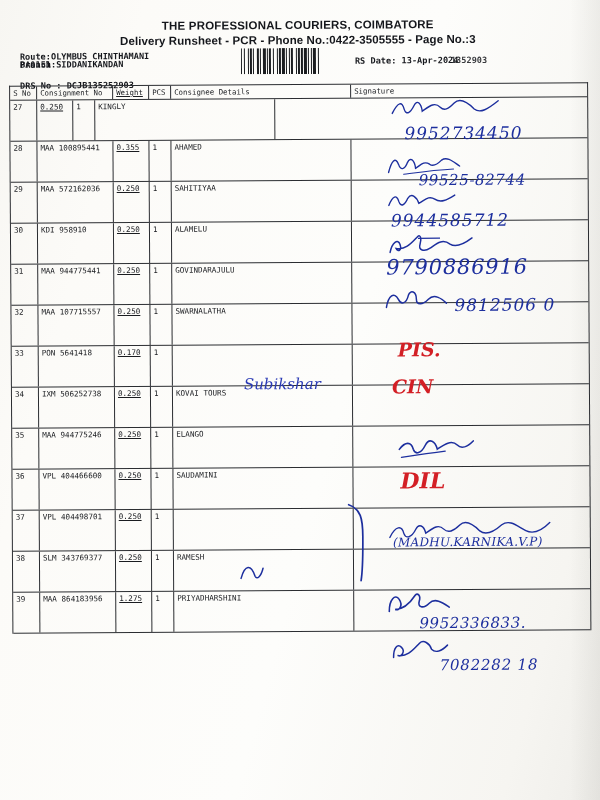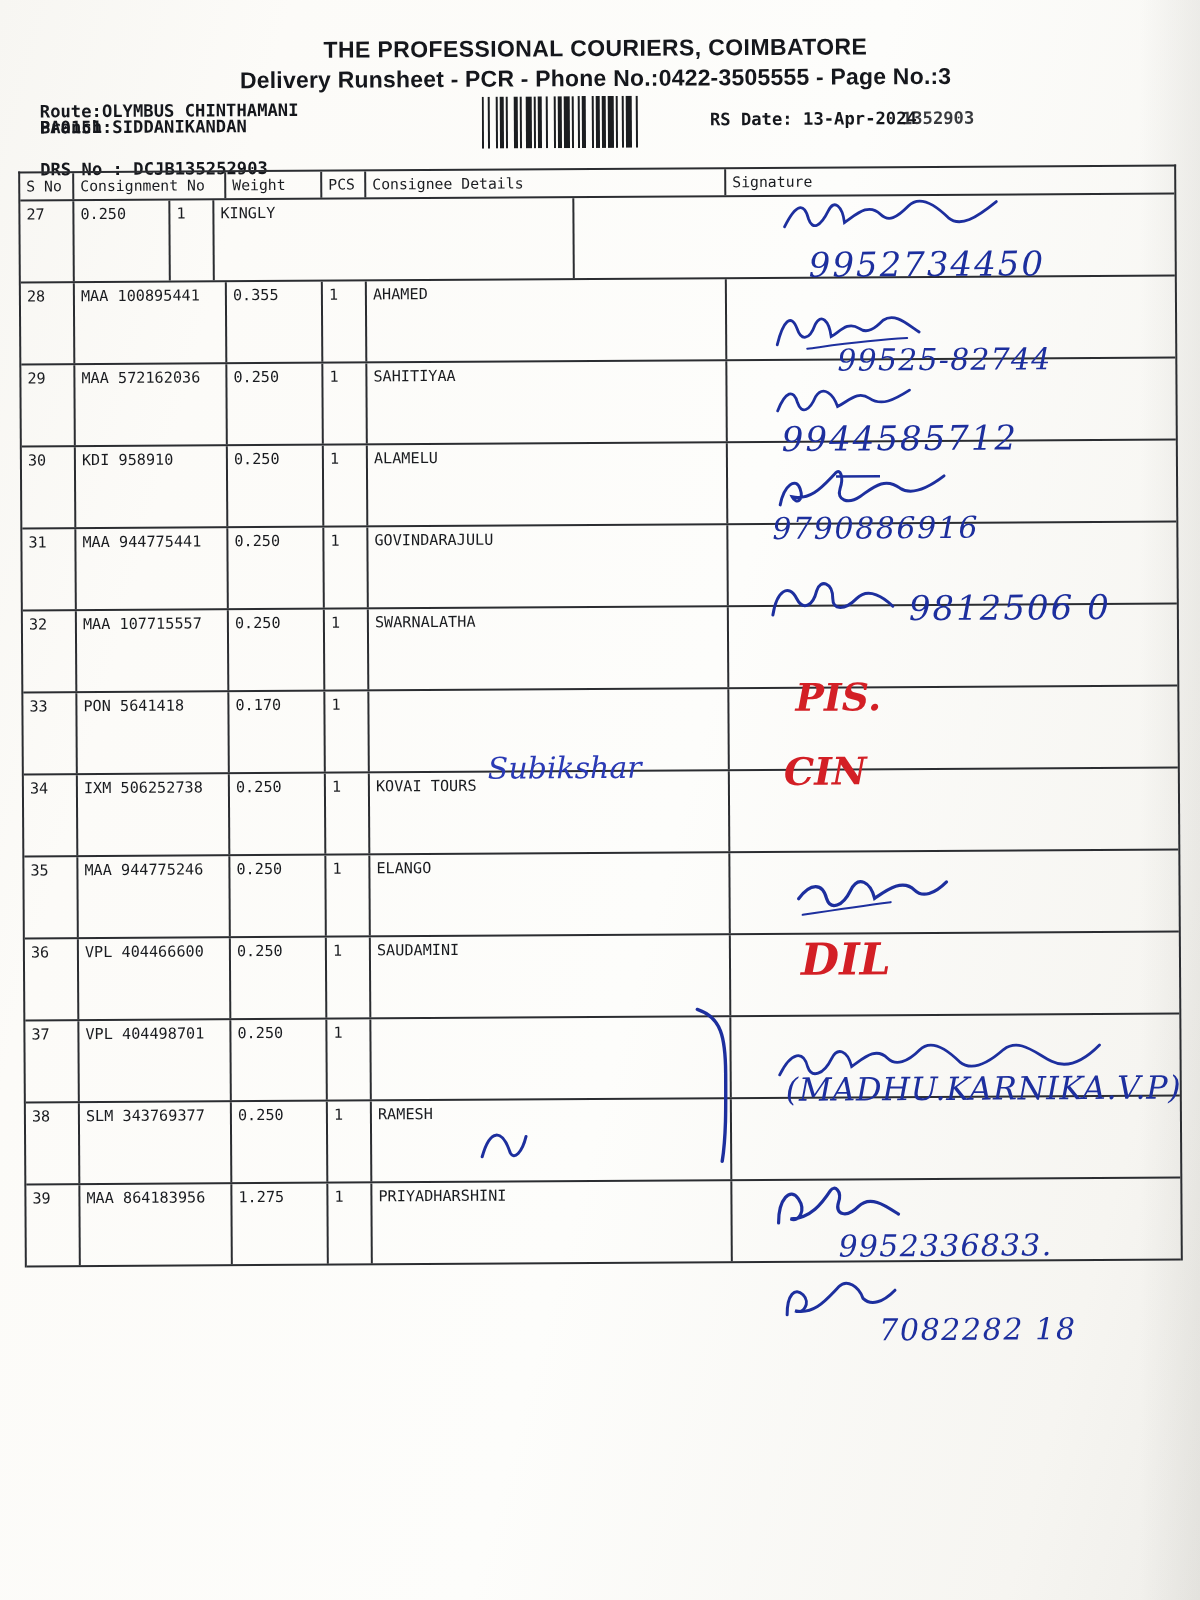--- a/index.html
+++ b/index.html
@@ -114,21 +114,21 @@
     color: #1a1c20;
     padding: 2px 0 0 3px;
     box-sizing: border-box;
     border-right: 1px solid #2b2d31;
     overflow: hidden;
     white-space: nowrap;
     line-height: 9px;
   }
   .c-sno   { width: 27px; }
   .c-cons  { width: 76px; }
-  .c-wt    { width: 48px; }
+  .c-wt    { width: 36px; text-decoration: underline; }
   .c-pcs   { width: 22px; }
   .c-det   { width: 180px; }
   .c-sign  { width: 219px; border-right: none; }
   .row.head .cell { font-size: 7.4px; padding-top: 2px; }
 
   
   .hw {
     position: absolute;
     font-family: "DejaVu Serif", serif;
     font-style: italic;
@@ -368,21 +368,21 @@
       </svg>
     </div>
     <div class="hw blue" style="left:392px;top:211px;font-size:17px;letter-spacing:1px;">9944585712</div>
 
     <div class="scribble" style="left:385px;top:235px;">
       <svg width="120" height="22" viewBox="0 0 120 22">
         <path d="M6 18 C8 8, 14 4, 16 10 C18 16, 14 18, 12 14 C22 16, 28 8, 34 2 C36 0, 38 4, 36 10 C34 16, 40 18, 46 14 C52 10, 58 4, 66 10 C72 14, 80 10, 88 4" fill="none" stroke="#1d2f9e" stroke-width="1.5" stroke-linecap="round"></path>
         <path d="M34 4 L56 4" fill="none" stroke="#1d2f9e" stroke-width="1.2"></path>
       </svg>
     </div>
-    <div class="hw blue" style="left:387px;top:256px;font-size:15px;letter-spacing:.8px;">9790886916</div>
+    <div class="hw blue" style="left:387px;top:256px;font-size:21px;letter-spacing:.8px;">9790886916</div>
 
     <div class="scribble" style="left:383px;top:288px;">
       <svg width="110" height="24" viewBox="0 0 110 24">
         <path d="M4 20 C6 8, 12 4, 16 12 C19 18, 24 16, 26 8 C28 2, 34 4, 34 12 C34 18, 40 18, 46 12 C52 6, 60 12, 64 16" fill="none" stroke="#1d2f9e" stroke-width="1.5" stroke-linecap="round"></path>
       </svg>
     </div>
     <div class="hw blue" style="left:455px;top:296px;font-size:17px;letter-spacing:1px;">9812506 0</div>
 
     <div class="hw red" style="left:398px;top:339px;font-size:19px;font-weight:bold;">PIS.</div>
 
@@ -400,21 +400,21 @@
     <div class="scribble" style="left:342px;top:503px;">
       <svg width="30" height="82" viewBox="0 0 30 82">
         <path d="M6 2 C18 6, 20 16, 20 34 C20 52, 20 66, 18 78" fill="none" stroke="#1d2f9e" stroke-width="1.7" stroke-linecap="round"></path>
       </svg>
     </div>
     <div class="scribble" style="left:385px;top:520px;">
       <svg width="185" height="26" viewBox="0 0 185 26">
         <path d="M4 18 C10 6, 16 6, 18 14 C20 20, 26 18, 30 10 C33 4, 38 6, 40 14 C46 10, 52 4, 58 10 C62 14, 68 12, 74 6 C80 0, 88 6, 94 12 C100 17, 108 13, 116 6 C124 0, 132 8, 140 12 C148 16, 156 12, 164 4" fill="none" stroke="#1d2f9e" stroke-width="1.4" stroke-linecap="round"></path>
       </svg>
     </div>
-    <div class="hw blue" style="left:392px;top:536px;font-size:16px;letter-spacing:.3px;">(MADHU.KARNIKA.V.P)</div>
+    <div class="hw blue" style="left:392px;top:536px;font-size:12px;letter-spacing:.3px;">(MADHU.KARNIKA.V.P)</div>
 
     <div class="scribble" style="left:236px;top:560px;">
       <svg width="40" height="22" viewBox="0 0 40 22">
         <path d="M4 18 C8 4, 14 4, 18 16 C20 20, 24 16, 26 8" fill="none" stroke="#1d2f9e" stroke-width="1.5" stroke-linecap="round"></path>
       </svg>
     </div>
 
     <div class="scribble" style="left:382px;top:592px;">
       <svg width="110" height="26" viewBox="0 0 110 26">
         <path d="M6 20 C6 8, 12 2, 16 8 C20 14, 16 20, 12 18 C22 18, 28 10, 32 4 C34 1, 38 4, 36 10 C34 16, 40 18, 46 12 C52 6, 60 12, 66 16" fill="none" stroke="#1d2f9e" stroke-width="1.6" stroke-linecap="round"></path>

